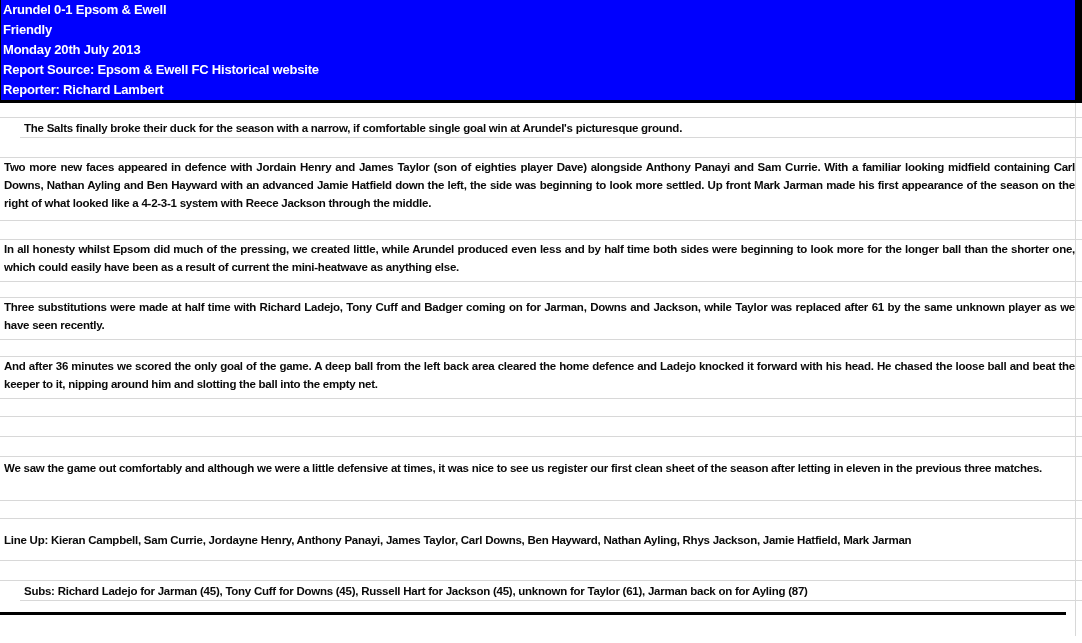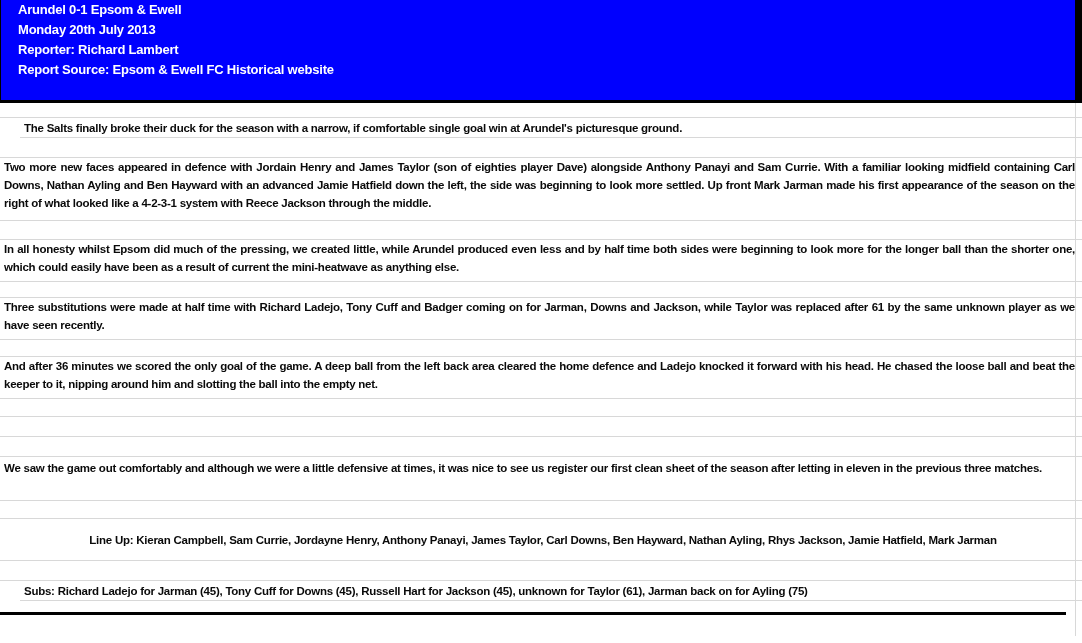--- a/index.html
+++ b/index.html
@@ -21,21 +21,21 @@
   }
   .sheet{width:1082px;height:643px;position:relative;background:var(--page_bg);}
 
   
   .report-header{
     height:103px;
     background:var(--header_bg);
     border-bottom:3px solid var(--border_black);
     border-left:1px solid var(--border_black);
     position:relative;
-    padding-left:17px;
+    padding-left:2px;
   }
   .header-right-border{
     position:absolute;right:0;top:0;width:7px;height:100px;
     background:var(--border_black);
   }
   .header-line{
     line-height:20px;
     font-size:13px;
     letter-spacing:-0.2px;
     color:var(--header_text);
@@ -49,43 +49,44 @@
     background:var(--gridline);
   }
   .row{
     width:1082px;
     border-bottom:1px solid var(--gridline);
     padding-left:4px;
     font-size:11.5px;
     letter-spacing:-0.25px;
   }
   .row.single{display:flex;align-items:flex-end;padding-bottom:3px;white-space:nowrap;overflow:hidden;margin-left:20px;}
-  .row.centered{display:flex;align-items:center;white-space:nowrap;overflow:hidden;justify-content:center;}
+  .row.centered{display:flex;align-items:center;white-space:nowrap;overflow:hidden;}
   .para{
     width:1071px;
     text-align:justify;
     line-height:18px;
     overflow:hidden;
   }
   .bottom-black-line{
     width:1066px;height:3px;margin-top:11px;
     background:var(--border_black);
   }
 </style>
 </head>
 <body>
 
 <div class="sheet">
 
   <div class="report-header">
     <div class="header-right-border"></div>
     <div class="header-line">Arundel 0-1 Epsom &amp; Ewell</div>
+    <div class="header-line">Friendly</div>
     <div class="header-line">Monday 20th July 2013</div>
+    <div class="header-line">Report Source: Epsom &amp; Ewell FC Historical website</div>
     <div class="header-line">Reporter: Richard Lambert</div>
-    <div class="header-line">Report Source: Epsom &amp; Ewell FC Historical website</div>
   </div>
 
   <div class="body-area">
     <div class="v-gridline"></div>
 
     <div class="row" style="height:15px"></div>
 
     <div class="row single" style="height:20px">
       <span>The Salts finally broke their duck for the season with a narrow, if comfortable single goal win at Arundel's picturesque ground.</span>
     </div>
@@ -126,19 +127,19 @@
 
     <div class="row" style="height:18px"></div>
 
     <div class="row centered" style="height:42px">
       <span>Line Up: Kieran Campbell, Sam Currie, Jordayne Henry, Anthony Panayi, James Taylor, Carl Downs, Ben Hayward, Nathan Ayling, Rhys Jackson, Jamie Hatfield, Mark Jarman</span>
     </div>
 
     <div class="row" style="height:20px"></div>
 
     <div class="row single" style="height:20px">
-      <span>Subs: Richard Ladejo for Jarman (45), Tony Cuff for Downs (45), Russell Hart for Jackson (45), unknown for Taylor (61), Jarman back on for Ayling (75)</span>
+      <span>Subs: Richard Ladejo for Jarman (45), Tony Cuff for Downs (45), Russell Hart for Jackson (45), unknown for Taylor (61), Jarman back on for Ayling (87)</span>
     </div>
 
     <div class="bottom-black-line"></div>
   </div>
 
 </div>
 
 </body></html>

